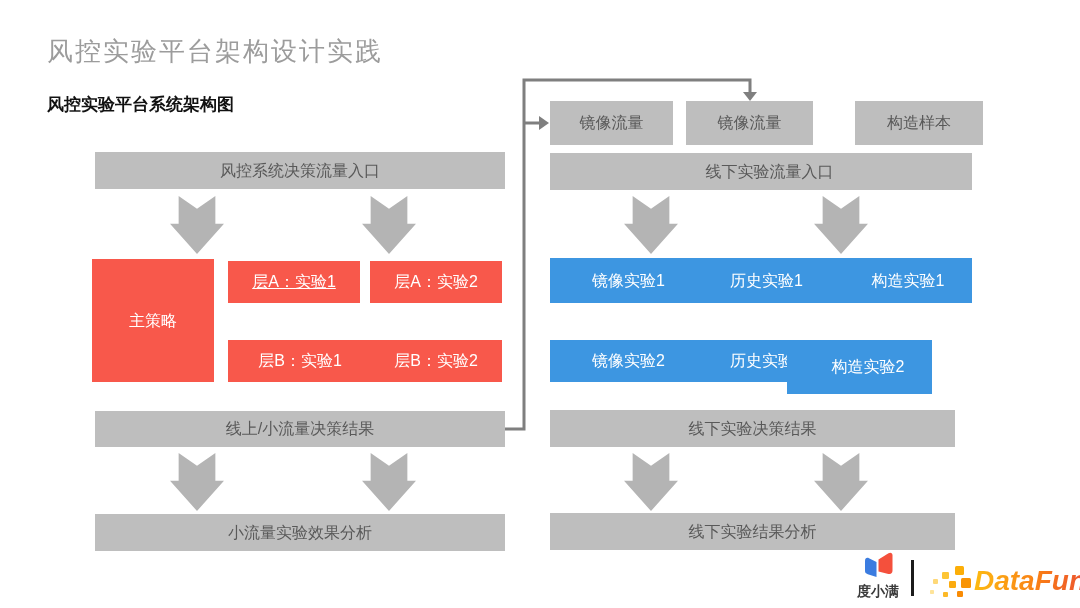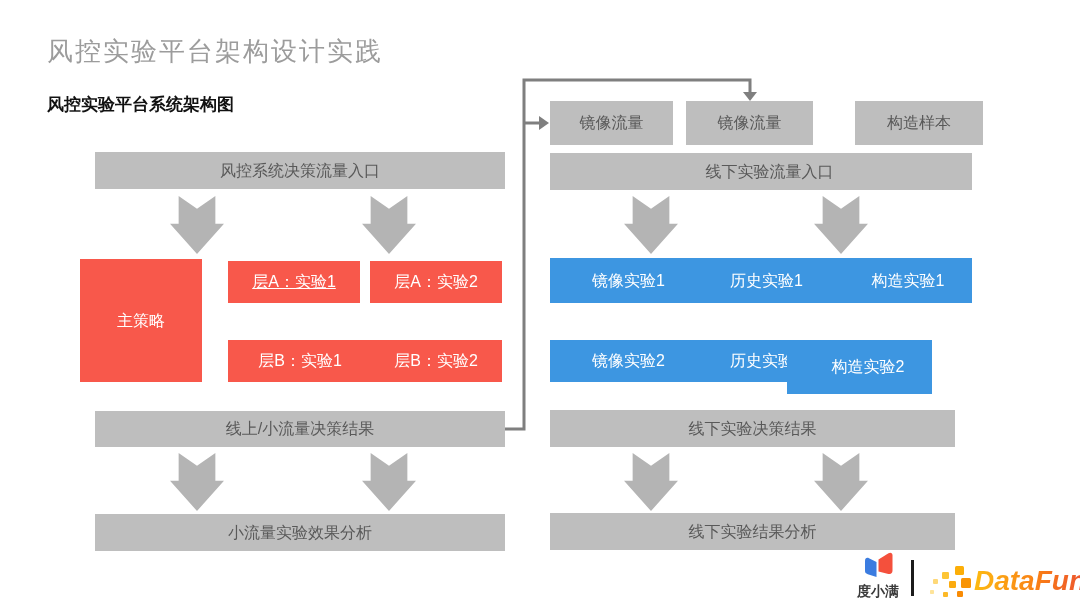--- a/index.html
+++ b/index.html
@@ -52,21 +52,21 @@
     <polygon points="743,92 757,92 750,101"></polygon>
     <polyline points="524,123 540,123"></polyline>
     <polygon points="539,116 539,130 549,123"></polygon>
   </svg>
 
   <div class="bar" style="left:95px;top:152px;width:410px;height:37px;">风控系统决策流量入口</div>
 
   <div class="arrow" style="left:170px;top:196px;"></div>
   <div class="arrow" style="left:362px;top:196px;"></div>
 
-  <div class="redbox" style="left:80px;top:259px;width:122px;height:123px;">主策略</div>
+  <div class="redbox" style="left:92px;top:259px;width:122px;height:123px;">主策略</div>
   <div class="redbox" style="left:228px;top:261px;width:132px;height:42px;text-decoration:underline;">层A：实验1</div>
   <div class="redbox" style="left:370px;top:261px;width:132px;height:42px;">层A：实验2</div>
   <div class="redbox" style="left:228px;top:340px;width:144px;height:42px;">层B：实验1</div>
   <div class="redbox" style="left:370px;top:340px;width:132px;height:42px;">层B：实验2</div>
 
   <div class="bar" style="left:95px;top:411px;width:410px;height:36px;">线上/小流量决策结果</div>
 
   <div class="arrow" style="left:170px;top:453px;"></div>
   <div class="arrow" style="left:362px;top:453px;"></div>
 

